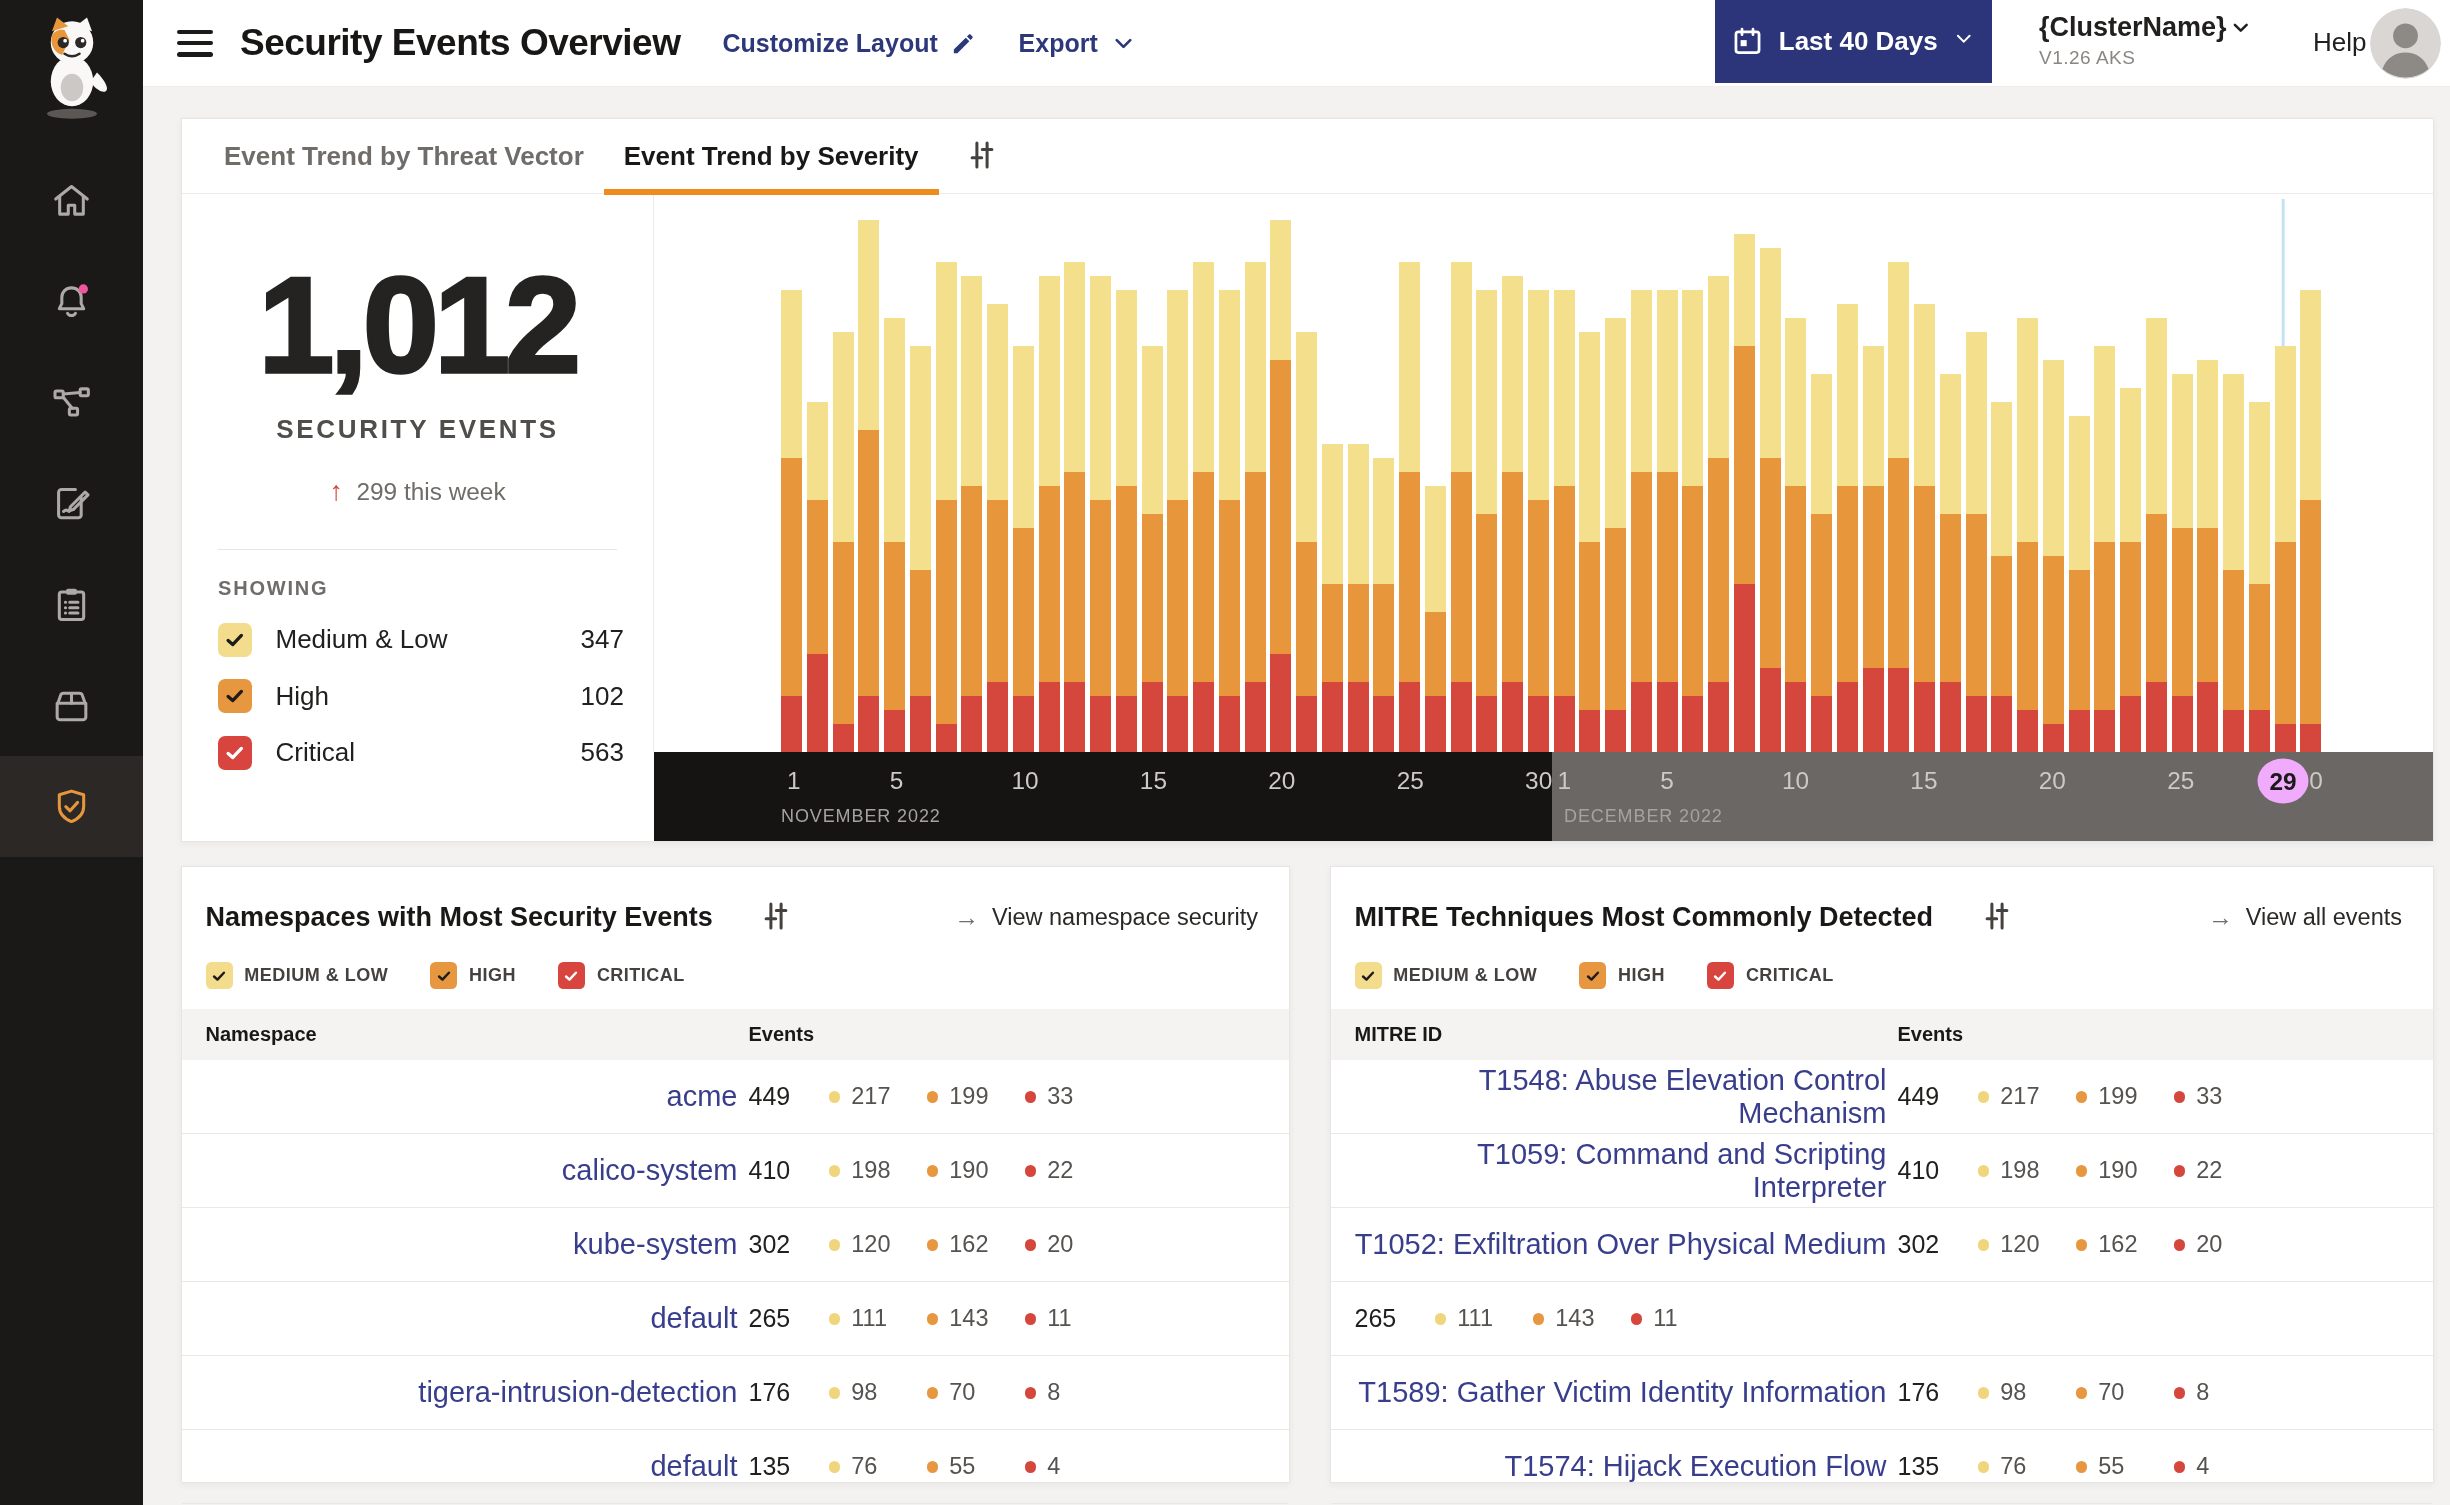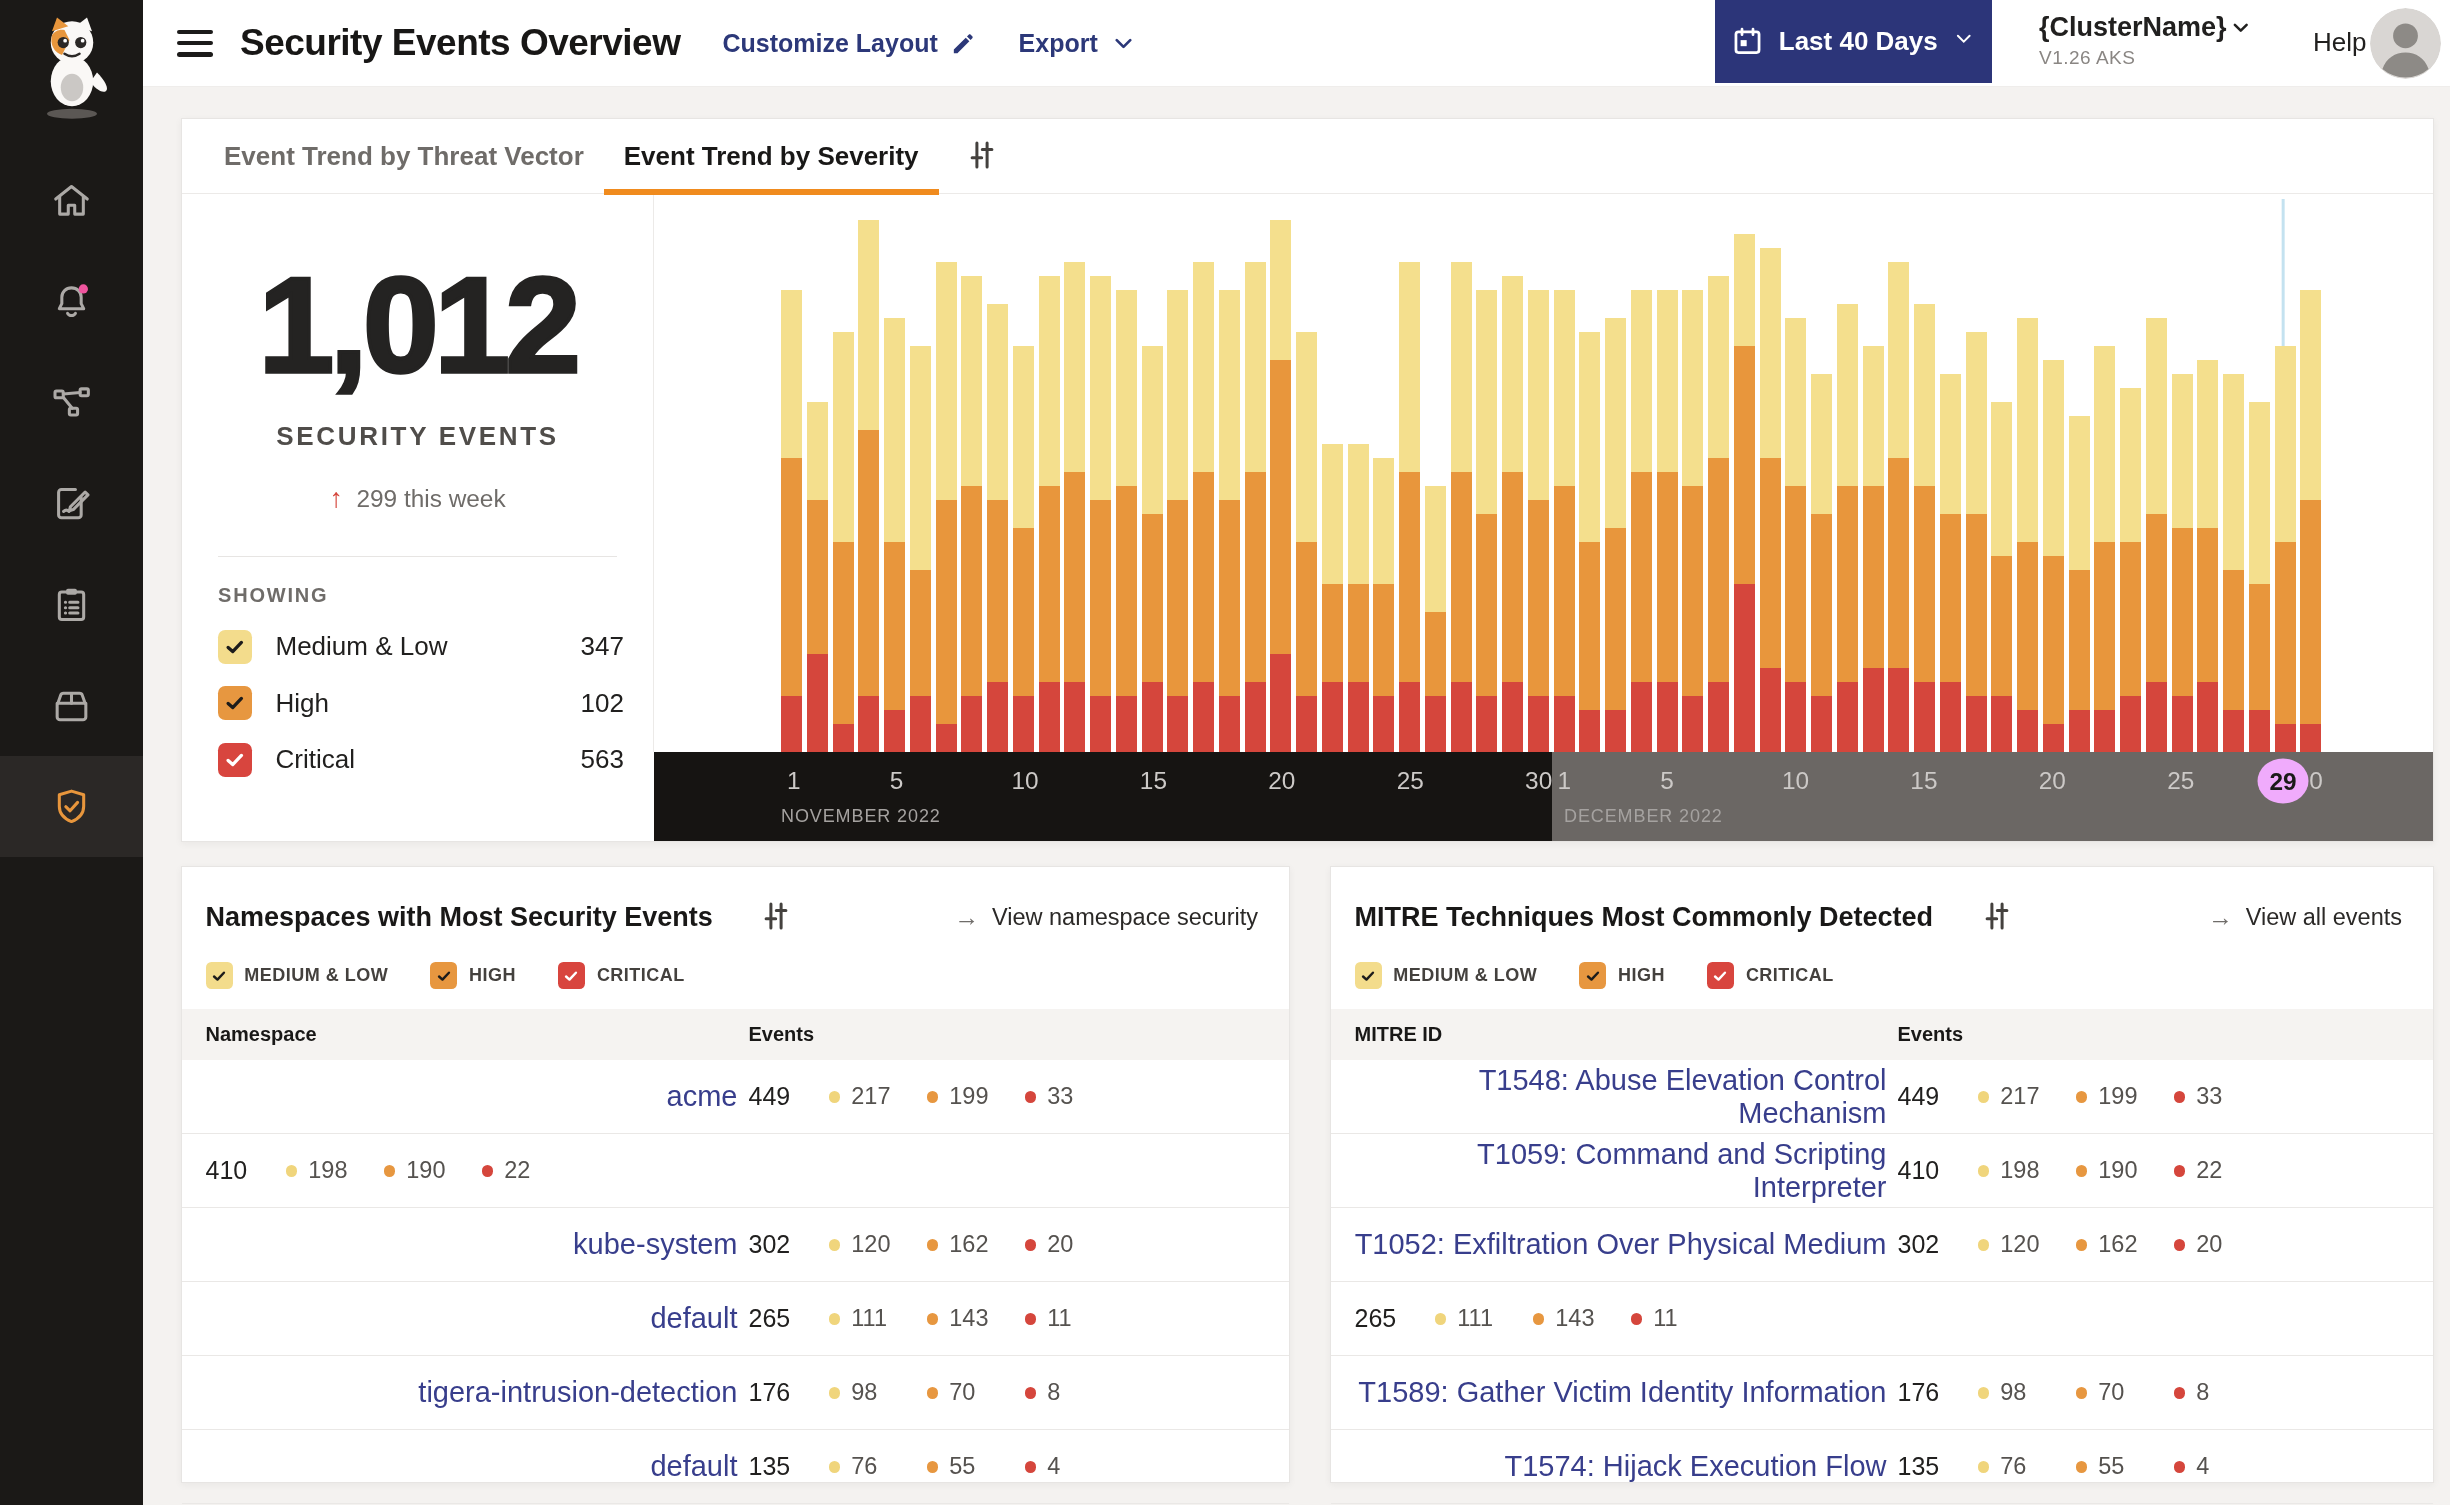--- a/index.html
+++ b/index.html
@@ -48,21 +48,21 @@
   .tab{height:100%;display:flex;align-items:center;padding:0 20px;font-size:26px;font-weight:bold;
        color:#6F6C69;position:relative;cursor:pointer;}
   .tab.active{color:#191817;}
   .tab.active::after{content:"";position:absolute;left:0;right:0;bottom:-1.8px;height:6.3px;background:#F08B1E;}
   .sliders-btn{margin-left:22px;background:none;border:none;cursor:pointer;padding:3.6px;}
   .sliders-btn svg{width:36px;height:36px;stroke:#44413E;fill:none;stroke-width:2;stroke-linecap:round;}
 
   .stats{position:absolute;left:0;top:76px;width:472px;bottom:89px;border-right:1.8px solid #ECEAE8;box-sizing:border-box;}
   .total{margin-top:52px;text-align:center;font-size:136px;font-weight:bold;color:#242322;
          letter-spacing:-4.5px;-webkit-text-stroke:3.6px #242322;}
-  .total-label{text-align:center;font-size:26px;font-weight:bold;color:#504D4A;letter-spacing:2.7px;margin-top:18px;}
+  .total-label{text-align:center;font-size:26px;font-weight:bold;color:#504D4A;letter-spacing:2.7px;margin-top:11px;}
   .delta{display:flex;justify-content:center;align-items:center;gap:13.6px;margin-top:31px;font-size:24.4px;color:#6F6C69;}
   .delta .arrow{color:#D5463C;font-weight:bold;font-size:27px;}
   .stats-divider{margin:42px 36px 0;border:none;border-top:1.8px solid #E7E5E3;}
   .showing-label{margin:27px 0 0 36px;font-size:20px;font-weight:bold;letter-spacing:1.8px;color:#6F6C69;}
   .showing-row{display:flex;align-items:center;margin:22.6px 29px 0 36px;gap:23.5px;cursor:pointer;}
   .cb{width:34px;height:34px;border-radius:7.2px;display:flex;align-items:center;justify-content:center;flex:none;}
   .cb svg{width:22px;height:22px;stroke:currentColor;fill:none;stroke-width:3.6;stroke-linecap:round;stroke-linejoin:round;}
   .cb-y{background:#F3DC8C;color:#1D1C1B;}
   .cb-o{background:#E79740;color:#1D1C1B;}
   .cb-r{background:#D8453E;color:#FFF;}
@@ -679,20 +679,21 @@
     </div>
     <div id="ns-body">
         <div class="trow">
           <a class="tlink">acme</a>
           <span class="tcount">449</span>
           <span class="sev"><i class="dot dot-y"></i>217</span>
           <span class="sev"><i class="dot dot-o"></i>199</span>
           <span class="sev"><i class="dot dot-r"></i>33</span>
         </div>
         <div class="trow">
+          <a class="tlink">calico-system</a>
           <span class="tcount">410</span>
           <span class="sev"><i class="dot dot-y"></i>198</span>
           <span class="sev"><i class="dot dot-o"></i>190</span>
           <span class="sev"><i class="dot dot-r"></i>22</span>
         </div>
         <div class="trow">
           <a class="tlink">kube-system</a>
           <span class="tcount">302</span>
           <span class="sev"><i class="dot dot-y"></i>120</span>
           <span class="sev"><i class="dot dot-o"></i>162</span>

